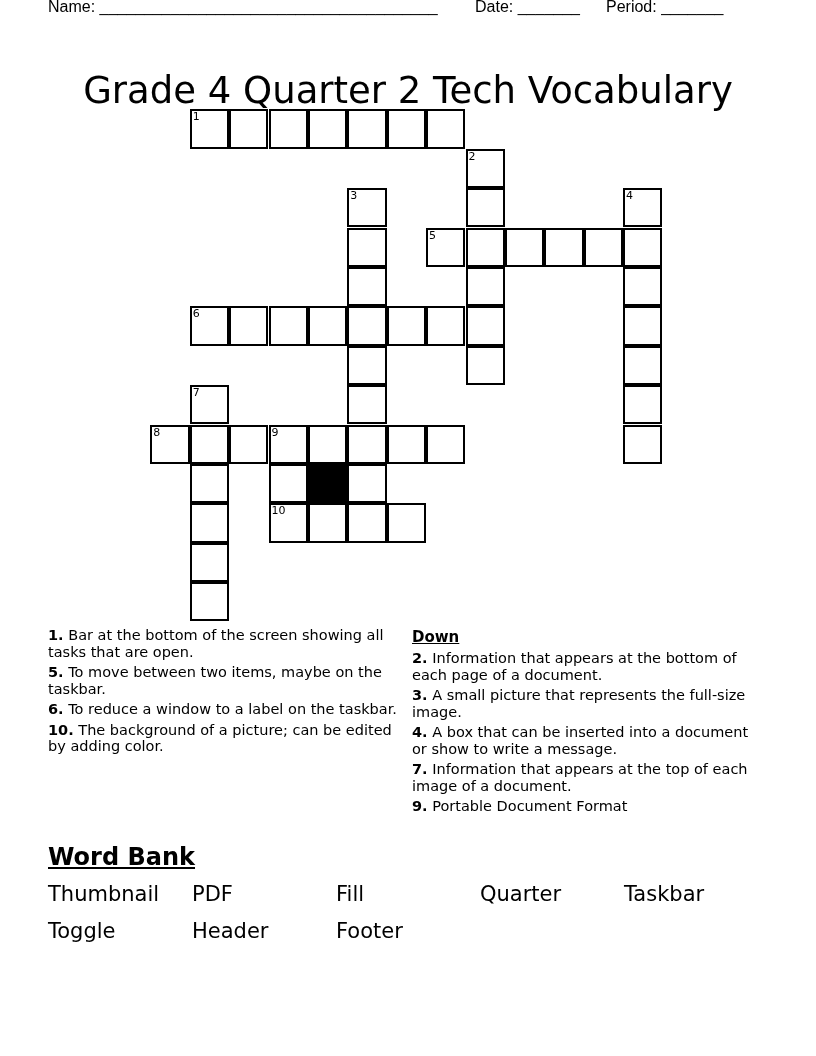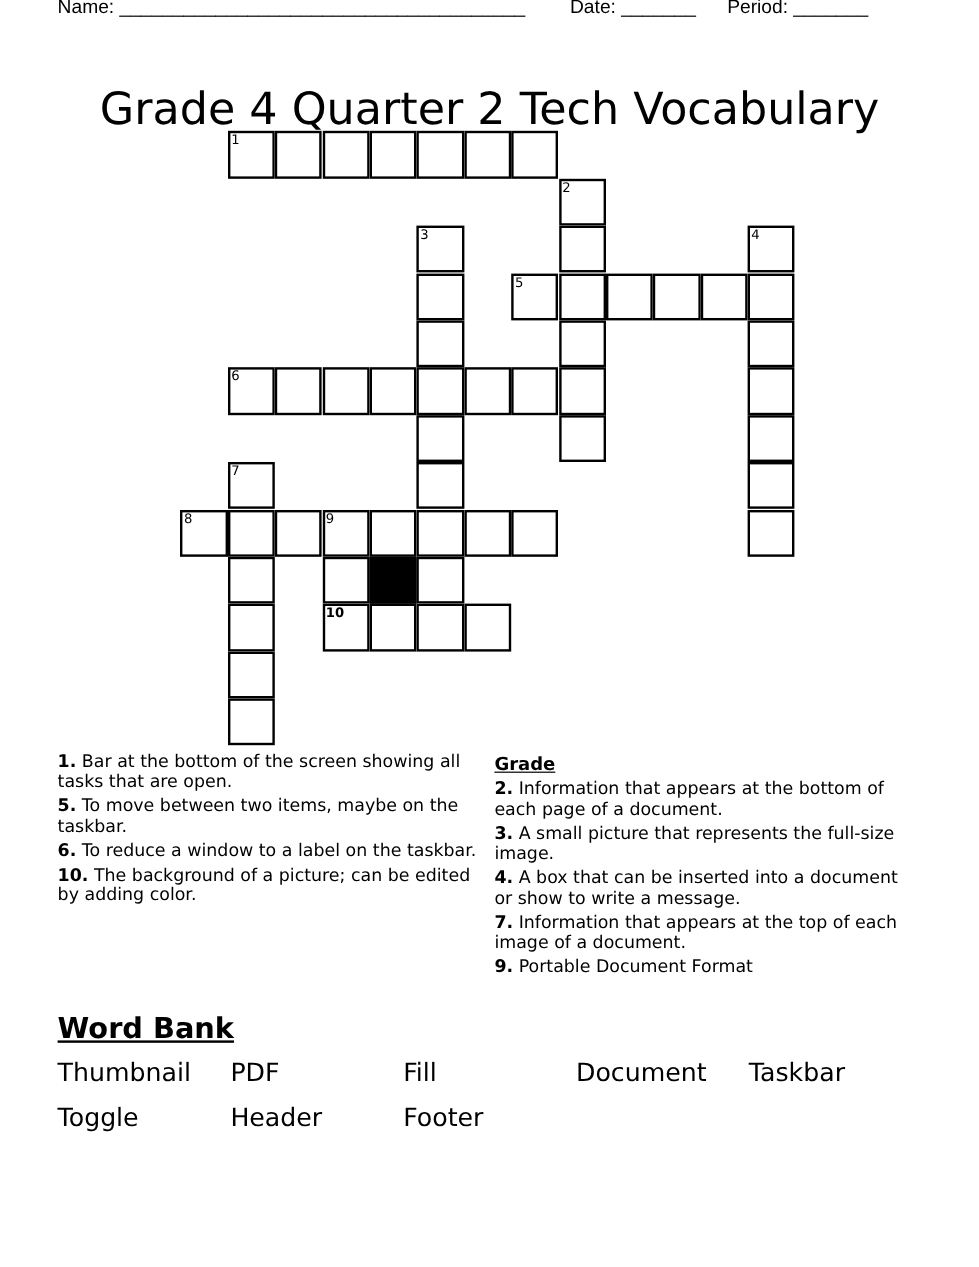--- a/index.html
+++ b/index.html
@@ -94,47 +94,47 @@
       <span class="num">8</span>
     </div>
     <div class="cell" style="left: 230.1px; top: 425.5px;"></div>
     <div class="cell" style="left: 269.5px; top: 425.5px;">
       <span class="num">9</span>
     </div>
     <div class="cell" style="left: 308.9px; top: 425.5px;"></div>
     <div class="cell" style="left: 387.7px; top: 425.5px;"></div>
     <div class="cell" style="left: 427.1px; top: 425.5px;"></div>
     <div class="cell" style="left: 269.5px; top: 464.9px;"></div>
-    <div class="cell" style="left: 269.5px; top: 504.3px; font-weight: bold;">
+    <div class="cell" style="left: 269.5px; top: 504.3px;">
       <span class="num">10</span>
     </div>
     <div class="cell" style="left: 308.9px; top: 504.3px;"></div>
     <div class="cell" style="left: 387.7px; top: 504.3px;"></div>
     <div class="cell black" style="left: 308.9px; top: 464.9px;"></div>
   </div>
 
 <div class="clues" style="left:48px; width:350px;">
   <div class="clue"><b>1.</b><span> Bar at the bottom of the screen showing all tasks that are open.</span></div>
   <div class="clue"><b>5.</b><span> To move between two items, maybe on the taskbar.</span></div>
   <div class="clue"><b>6.</b><span> To reduce a window to a label on the taskbar.</span></div>
   <div class="clue"><b>10.</b><span> The background of a picture; can be edited by adding color.</span></div>
 </div>
 
 <div class="clues" style="left:412px; width:340px;">
-  <h3>Grade</h3>
+  <h3>Down</h3>
   <div class="clue"><b>2.</b><span> Information that appears at the bottom of each page of a document.</span></div>
   <div class="clue"><b>3.</b><span> A small picture that represents the full-size image.</span></div>
   <div class="clue"><b>4.</b><span> A box that can be inserted into a document or show to write a message.</span></div>
   <div class="clue"><b>7.</b><span> Information that appears at the top of each image of a document.</span></div>
   <div class="clue"><b>9.</b><span> Portable Document Format</span></div>
 </div>
 
 <div class="wb-title">Word Bank</div>
 <div class="wb-grid">
   <span>Thumbnail</span>
   <span>PDF</span>
   <span>Fill</span>
-  <span>Document</span>
+  <span>Quarter</span>
   <span>Taskbar</span>
   <span>Toggle</span>
   <span>Header</span>
   <span>Footer</span>
 </div>
 
 </body></html>

